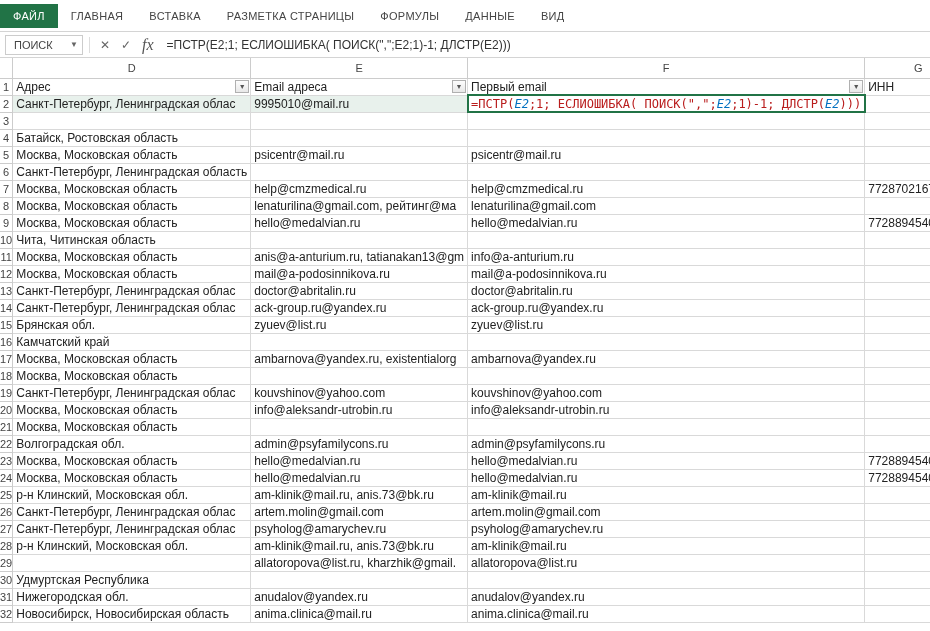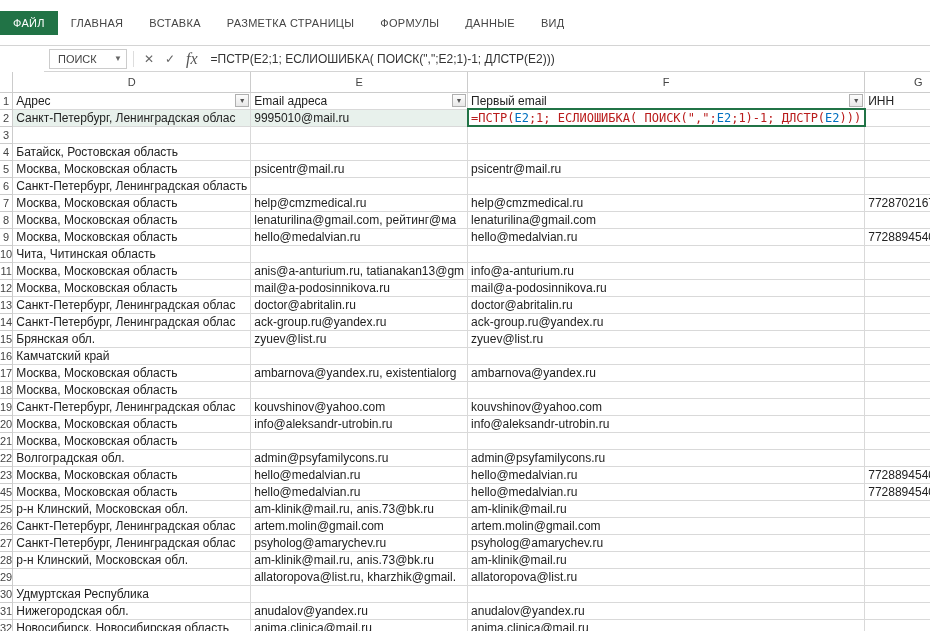--- a/index.html
+++ b/index.html
@@ -1,22 +1,22 @@
 <!DOCTYPE html>
 <html><head>
 <meta charset="utf-8">
 <style>
   * { margin: 0; padding: 0; box-sizing: border-box; }
   body { font-family: "Segoe UI", Tahoma, sans-serif; font-size: 12px; background: #fff; color: #333; user-select: none; }
   
-  .ribbon-tabs { display: flex; background: #fff; height: 46px; align-items: center; border-bottom: 1px solid #d4d4d4; }
+  .ribbon-tabs { display: flex; background: #fff; height: 32px; align-items: center; border-bottom: 1px solid #d4d4d4; }
   .ribbon-tab { padding: 6px 13px; font-size: 11px; color: #444; cursor: pointer; letter-spacing: 0.3px; }
   .ribbon-tab.active { background: #217346; color: #fff; font-weight: 500; }
   
-  .formula-row { display: flex; align-items: center; height: 26px; border-bottom: 1px solid #d4d4d4; background: #fff; padding: 0 5px; gap: 3px; margin-left: 44px; }
+  .formula-row { display: flex; align-items: center; height: 26px; border-bottom: 1px solid #d4d4d4; background: #fff; padding: 0 5px; gap: 3px; }
   .name-box { display: flex; align-items: center; border: 1px solid #ccc; height: 20px; padding: 0 4px 0 8px; width: 78px; justify-content: space-between; font-size: 11px; color: #444; }
   .name-dd { font-size: 8px; color: #666; }
   .fbar-sep { width: 1px; height: 16px; background: #ddd; margin: 0 3px; }
   .fbar-btn { width: 18px; height: 18px; display: flex; align-items: center; justify-content: center; color: #666; font-size: 12px; cursor: pointer; }
   .fx-label { font-style: italic; font-size: 16px; color: #555; padding: 0 4px; font-family: "Times New Roman", serif; }
   .formula-input { flex: 0 0 auto; font-size: 12px; color: #333; padding: 0 6px; width: 460px; }
   
   .sheet-wrap { overflow: auto; }
   table.sheet { border-collapse: collapse; table-layout: fixed; }
   .col-rowhdr { width: 23px; }
@@ -31,21 +31,21 @@
   td.cell { border: 1px solid #d9d9d9; height: 17px; padding: 0 3px; font-size: 12px; color: #222; white-space: nowrap; overflow: hidden; text-overflow: clip; }
   
   .hdr-row td.cell { position: relative; }
   .filter-dd { position: absolute; right: 1px; top: 1px; width: 14px; height: 13px; border: 1px solid #b0b0b0; background: linear-gradient(#fdfdfd,#e8e8e8); display: flex; align-items: center; justify-content: center; font-size: 7px; color: #555; }
   
   .active-cell { outline: 2px solid #217346; outline-offset: -1px; background: #fff; }
   .sel-range { background: #e8f1ec; }
   
   .formula-disp { font-family: Consolas, monospace; font-size: 12px; }
   .fn { color: #b91c1c; }
-  .ref-blue { color: #0070c0; }
+  .ref-blue { color: #0070c0; font-style: italic; }
   
   .corner { border: 1px solid #ccc; border-top:none; border-left:none; background:#fff; }
 </style>
 </head>
 <body>
 
 <div class="ribbon-tabs" id="ribbon-tabs">
     <div class="ribbon-tab active">ФАЙЛ</div>
     <div class="ribbon-tab">ГЛАВНАЯ</div>
     <div class="ribbon-tab">ВСТАВКА</div>
@@ -241,21 +241,21 @@
           <td class="cell"></td>
         </tr>
         <tr>
           <td class="rowhdr">23</td>
           <td class="cell">Москва, Московская область</td>
           <td class="cell">hello@medalvian.ru</td>
           <td class="cell">hello@medalvian.ru</td>
           <td class="cell">7728894540, 9729</td>
         </tr>
         <tr>
-          <td class="rowhdr">45</td>
+          <td class="rowhdr">24</td>
           <td class="cell">Москва, Московская область</td>
           <td class="cell">hello@medalvian.ru</td>
           <td class="cell">hello@medalvian.ru</td>
           <td class="cell">7728894540, 9729</td>
         </tr>
         <tr>
           <td class="rowhdr">25</td>
           <td class="cell">р-н Клинский, Московская обл.</td>
           <td class="cell">am-klinik@mail.ru, anis.73@bk.ru</td>
           <td class="cell">am-klinik@mail.ru</td>

